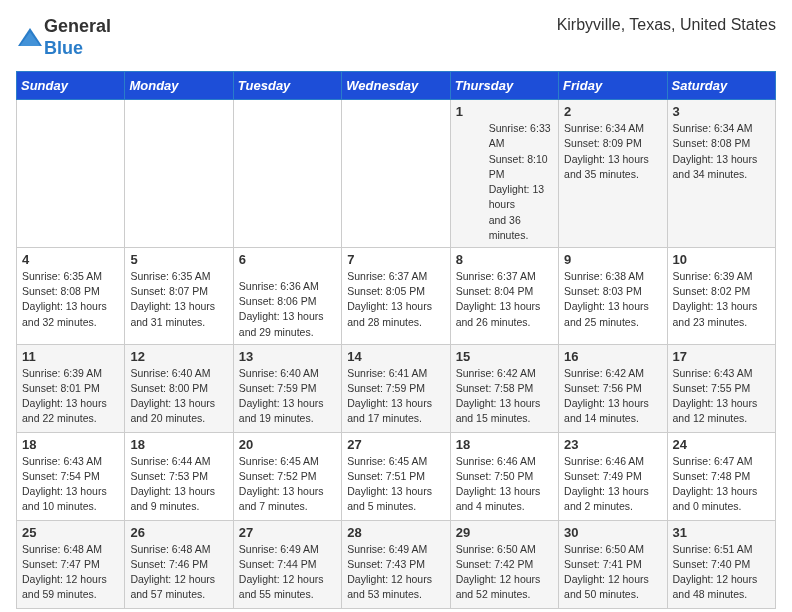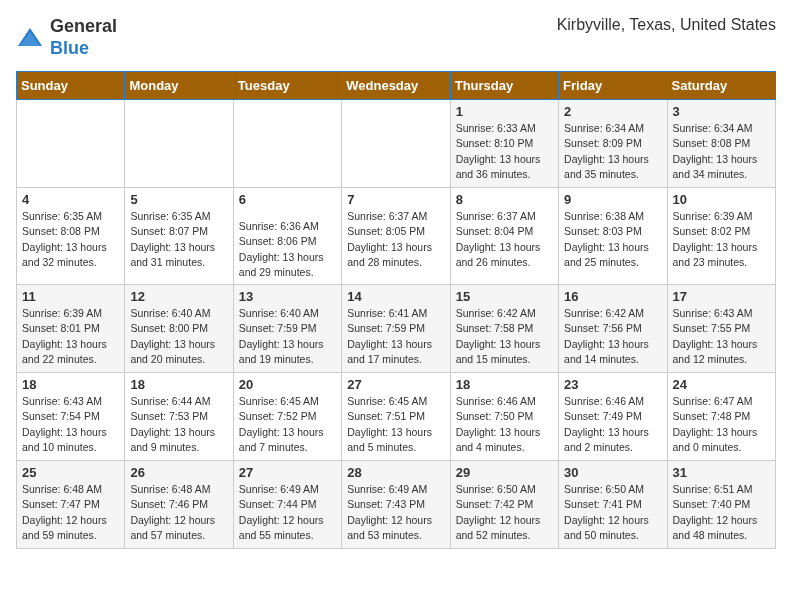--- a/index.html
+++ b/index.html
@@ -12,21 +12,20 @@
     }
     .header {
       display: flex;
       justify-content: space-between;
       align-items: flex-start;
       margin-bottom: 12px;
     }
     .logo {
       display: flex;
       align-items: center;
-      gap: 6px;
     }
     .logo-text {
       font-size: 18px;
       font-weight: bold;
       line-height: 1.2;
     }
     .logo-text .general { color: #333; }
     .logo-text .blue { color: #2a7dc9; }
     .logo-icon {
       width: 28px;
@@ -44,27 +43,28 @@
     .location {
       font-size: 16px;
       color: #333;
     }
     table {
       width: 100%;
       border-collapse: collapse;
       table-layout: fixed;
     }
     thead tr th {
-      background: #a16207;
+      background: #1d4ed8;
       color: #fff;
       font-size: 13px;
       font-weight: bold;
       padding: 6px 4px;
       text-align: left;
       border: 1px solid #2a7dc9;
+      font-style: italic;
     }
     tbody tr td {
       border: 1px solid #ccc;
       vertical-align: top;
       padding: 4px 5px;
       height: 88px;
       background: #fff;
       font-size: 10.5px;
       color: #333;
     }
@@ -121,21 +121,21 @@
       </tr>
   </thead>
   <tbody id="calendar-body">
   <tr>
         <td class="empty-cell"></td>
         <td class="empty-cell"></td>
         <td class="empty-cell"></td>
         <td class="empty-cell"></td>
         <td>
           <div class="day-number">1</div>
-          <div class="day-info" style="white-space: pre-line;">Sunrise: 6:33 AM
+          <div class="day-info" style="white-space: pre-line; margin-left: 33px;">Sunrise: 6:33 AM
 Sunset: 8:10 PM
 Daylight: 13 hours
 and 36 minutes.</div>
         </td>
         <td>
           <div class="day-number">2</div>
           <div class="day-info" style="white-space: pre-line;">Sunrise: 6:34 AM
 Sunset: 8:09 PM
 Daylight: 13 hours
 and 35 minutes.</div>

